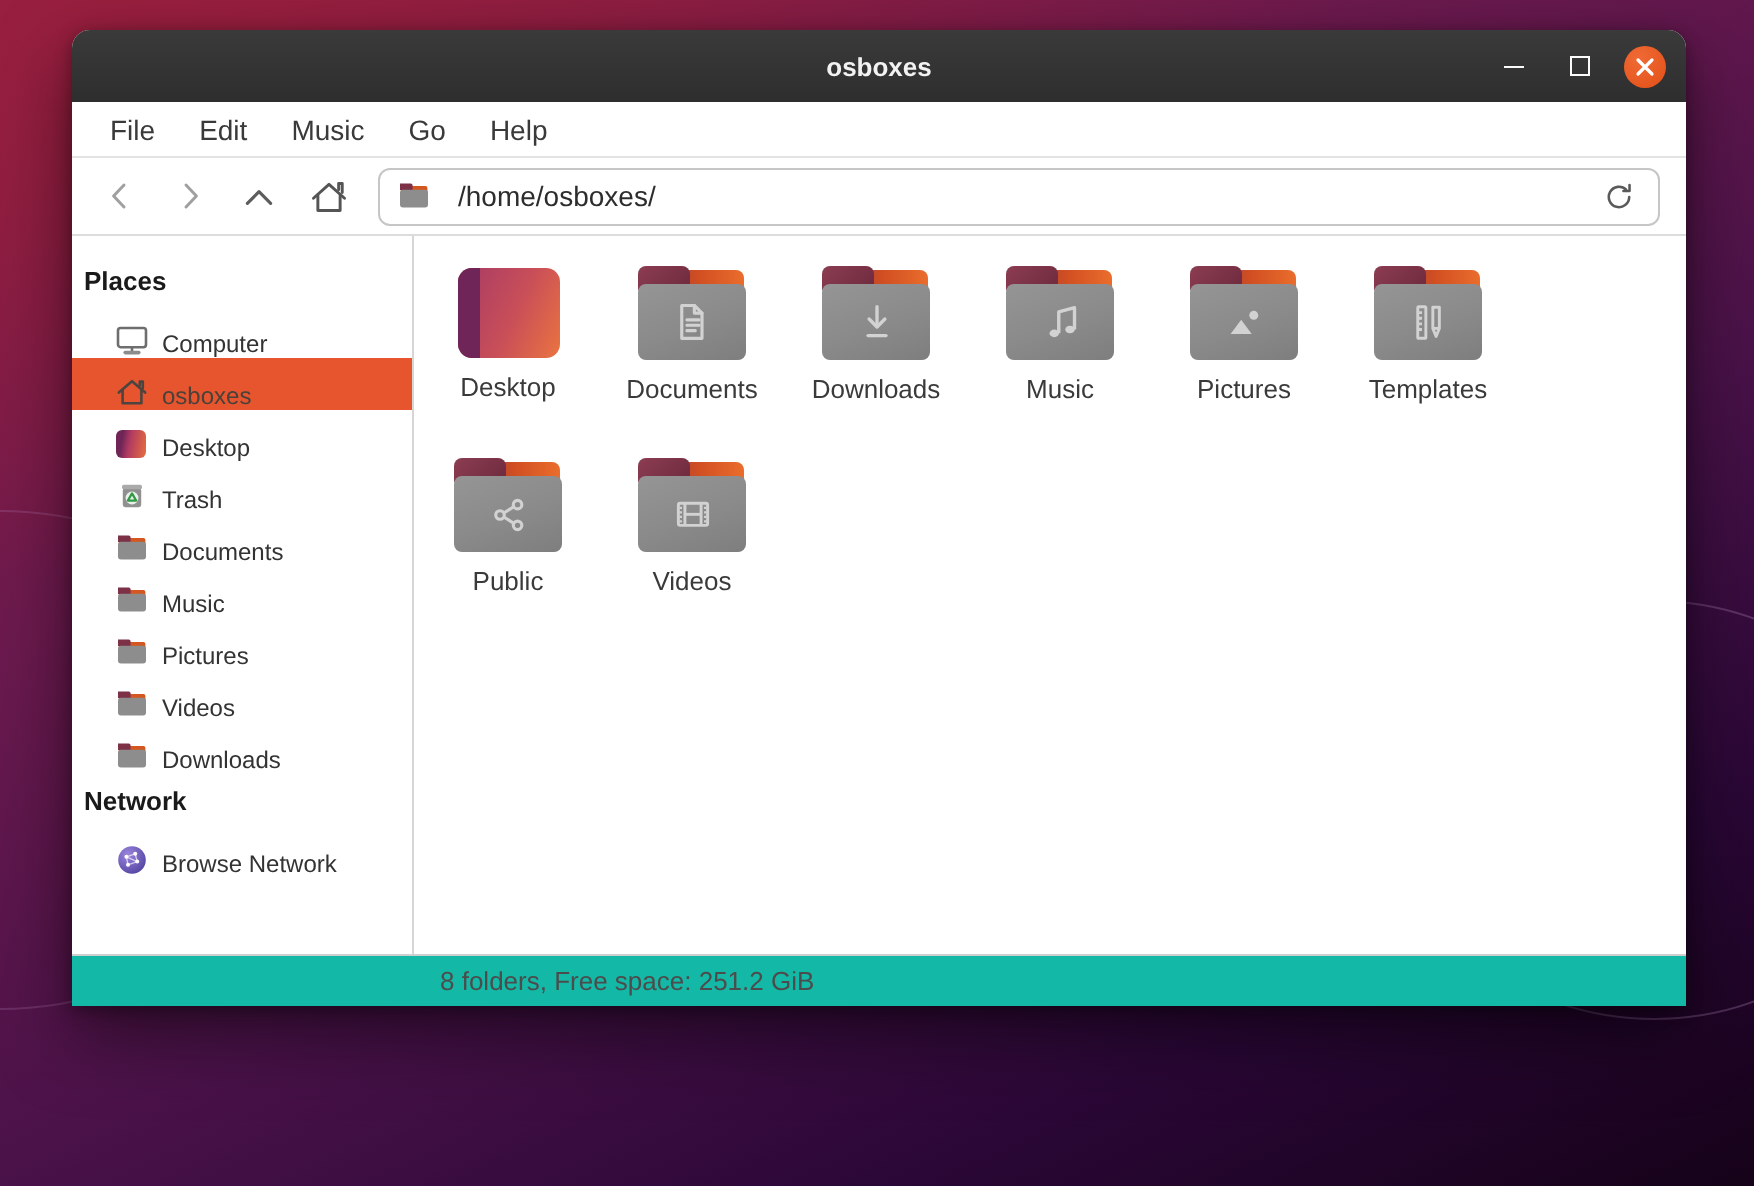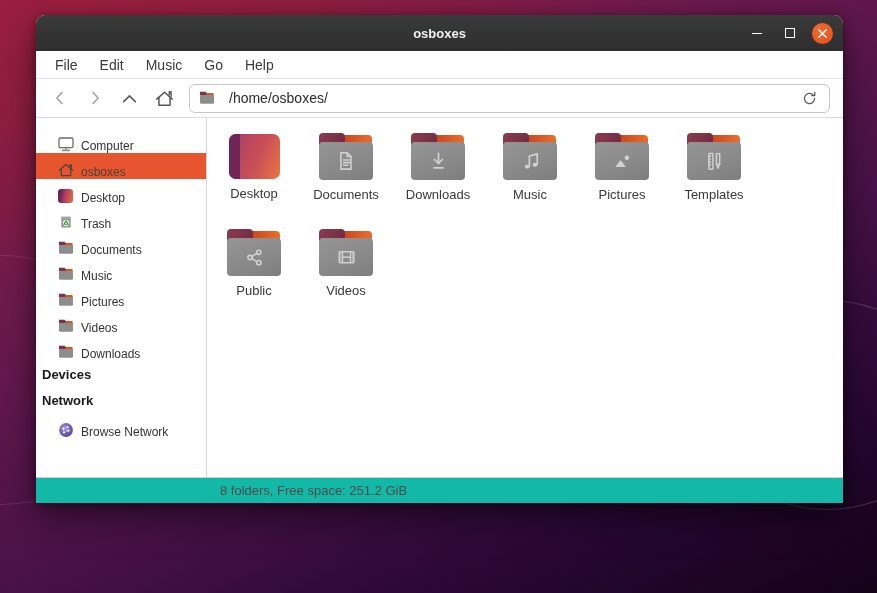--- a/index.html
+++ b/index.html
@@ -175,20 +175,21 @@
         <svg width="17" height="17" viewBox="0 0 20 20" fill="none" stroke="#5a5a5a" stroke-width="1.5" stroke-linecap="round" stroke-linejoin="round">
             <path d="M16 10a6 6 0 1 1-1.8-4.3"></path>
             <path d="M16.2 2.9v3.6h-3.6"></path>
           </svg>
       </span>
     </div>
   </div>
 
   <div class="content">
     <div class="sidebar" id="sidebar">
+        <div class="side-header">Places</div>
         <div class="side-item">
     <span class="side-icon">
             <svg viewBox="0 0 18 18">
               <rect x="2" y="3" width="14" height="9.6" rx="1.3" fill="none" stroke="#6e6e6e" stroke-width="1.3"></rect>
               <path d="M9 12.6v2.1" stroke="#6e6e6e" stroke-width="1.3"></path>
               <path d="M5.6 15.3h6.8" stroke="#8c8c8c" stroke-width="1.8" stroke-linecap="round"></path>
             </svg>
           </span>
     <span class="side-label">Computer</span>
   </div>
@@ -262,21 +263,20 @@
         <div class="side-item">
     <span class="side-icon">
             <svg viewBox="0 0 18 18">
               <rect x="2.4" y="4" width="13.3" height="3.6" rx="1" fill="#d4571f"></rect>
               <path d="M2 2.8h5.3a1 1 0 0 1 1 1v2.2H2z" fill="#7c3147"></path>
               <rect x="2" y="5.9" width="14" height="8.8" rx="1.5" fill="#8d8d8d"></rect>
             </svg>
           </span>
     <span class="side-label">Downloads</span>
   </div>
-        <div class="side-header">Devices</div>
         <div class="side-header">Network</div>
         <div class="side-item">
     <span class="side-icon">
             <svg viewBox="0 0 18 18">
               <defs>
                 <radialGradient id="ng" cx="35%" cy="30%" r="80%">
                   <stop offset="0%" stop-color="#9c85dd"></stop>
                   <stop offset="100%" stop-color="#5143a0"></stop>
                 </radialGradient>
               </defs>

